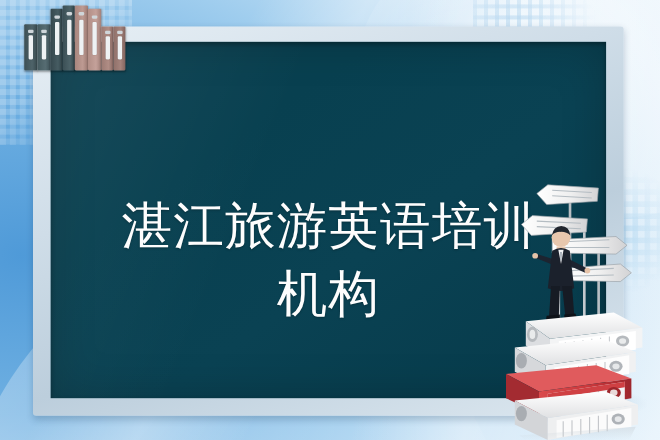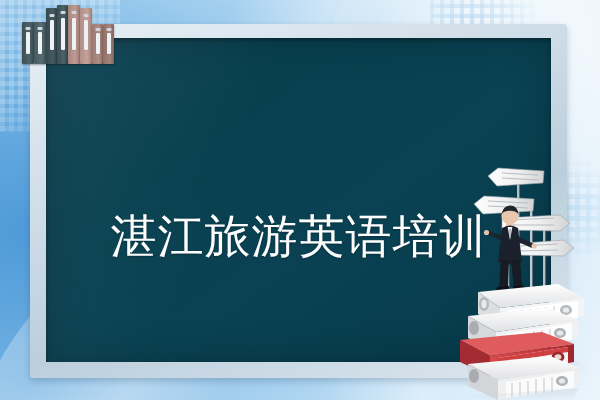--- a/index.html
+++ b/index.html
@@ -139,20 +139,21 @@
   <div class="pixgrid soft2"></div>
 
   <div class="board-frame">
     <div class="board-inner">
       <div class="board-gloss"></div>
     </div>
   </div>
 
   <div class="title-wrap">
     <div class="title-line">湛江旅游英语培训</div>
+    <div class="title-line">机构</div>
   </div>
 
   <div class="binders">
     <div class="binder" style="left:16px;width:12px;height:42px;background:linear-gradient(90deg,#3d4f54,#4e6369 60%,#3a4c51);">
       <div class="lbl" style="top:10px;height:22px;"></div>
       <div class="ring" style="top:5px;"></div>
     </div>
     <div class="binder" style="left:28px;width:12px;height:42px;background:linear-gradient(90deg,#455b60,#566c72 60%,#3f545a);">
       <div class="lbl" style="top:10px;height:22px;"></div>
       <div class="ring" style="top:5px;"></div>

